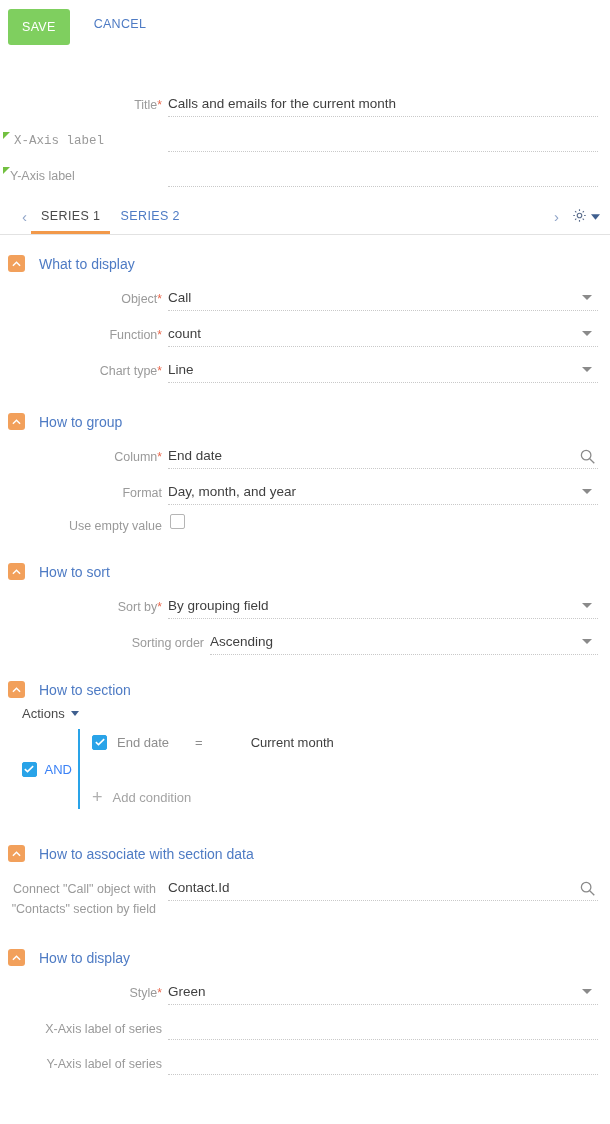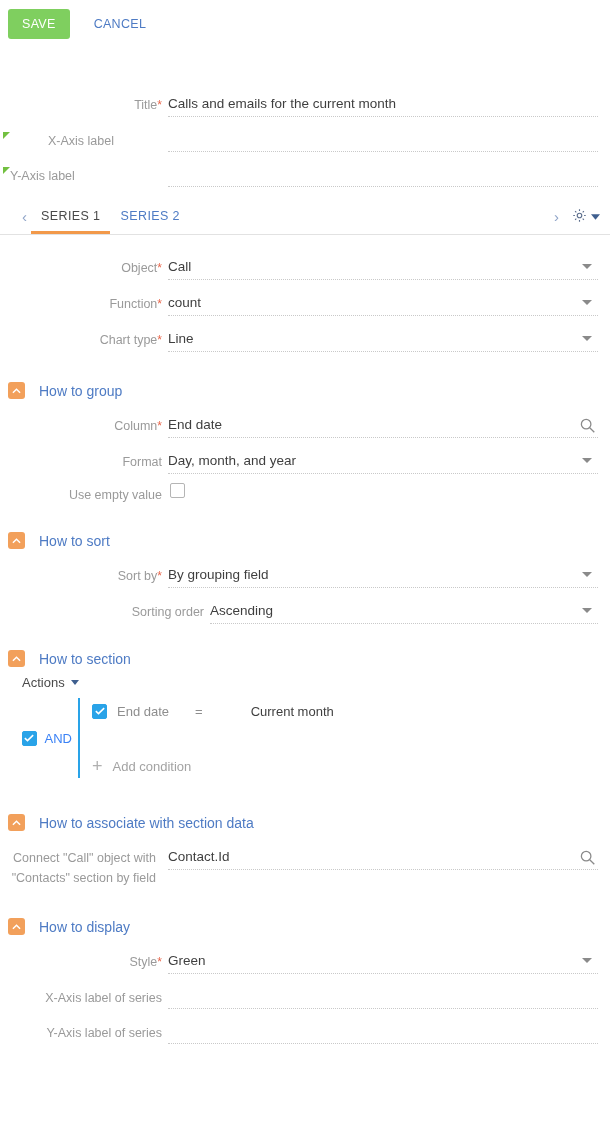--- a/index.html
+++ b/index.html
@@ -12,21 +12,21 @@
     color:#4a4a4a;
     overflow:hidden;
   }
 
   
   .toolbar { height:48px; padding:9px 0 0 8px; display:flex; align-items:flex-start; }
   .btn-save {
     background:#7FCF5F; color:#ffffff; border:none;
     font-family:"Liberation Sans", sans-serif;
     font-size:12.5px; letter-spacing:.3px;
-    padding:0 14px; height:30px; line-height:30px;
+    padding:0 14px; height:36px; line-height:30px;
     border-radius:3px; cursor:pointer;
   }
   .btn-cancel {
     background:transparent; border:none; cursor:pointer;
     color:#4E7BC4; font-family:"Liberation Sans", sans-serif;
     font-size:12.5px; letter-spacing:.3px;
     height:30px; line-height:30px; padding:0 14px; margin-left:10px;
   }
 
   
@@ -144,21 +144,21 @@
 
   <div class="frow">
     <div class="flabel"><span>Title</span><span class="req">*</span></div>
     <div class="fctl">
       <div class="fval">Calls and emails for the current month</div>
       <div class="underline"></div>
     </div>
   </div>
 
   <div class="frow" style="margin-top:11px;">
-    <div class="flabel" style="text-align:center;padding-left:0;">
+    <div class="flabel" style="text-align:left;padding-left:14px;font-family:Liberation Mono, monospace;">
       <span class="loc-tri" style="left:3px;"></span>
       <span>X-Axis label</span>
     </div>
     <div class="fctl">
       <div class="fval"></div>
       <div class="underline"></div>
     </div>
   </div>
 
   <div class="frow" style="margin-top:11px;">
@@ -188,20 +188,28 @@
     </span>
     <span>
       <svg width="9" height="7" viewBox="0 0 10 7">
           <polygon points="0,0 10,0 5,6" fill="#3F5F8F"></polygon>
         </svg>
     </span>
   </div>
 </div>
 
 <div class="sec">
+  <div class="sechead">
+    <span class="collapse-ic">
+      <svg width="9" height="6" viewBox="0 0 10 6">
+          <polyline points="1,5 5,1 9,5" fill="none" stroke="#ffffff" stroke-width="1.6"></polyline>
+        </svg>
+    </span>
+    <span class="sectitle">What to display</span>
+  </div>
   <div class="secbody">
 
     <div class="frow" style="margin-top:12px;">
       <div class="flabel"><span>Object</span><span class="req">*</span></div>
       <div class="fctl">
         <div class="fval">Call</div>
         <span class="caret"></span>
         <div class="underline"></div>
       </div>
     </div>

